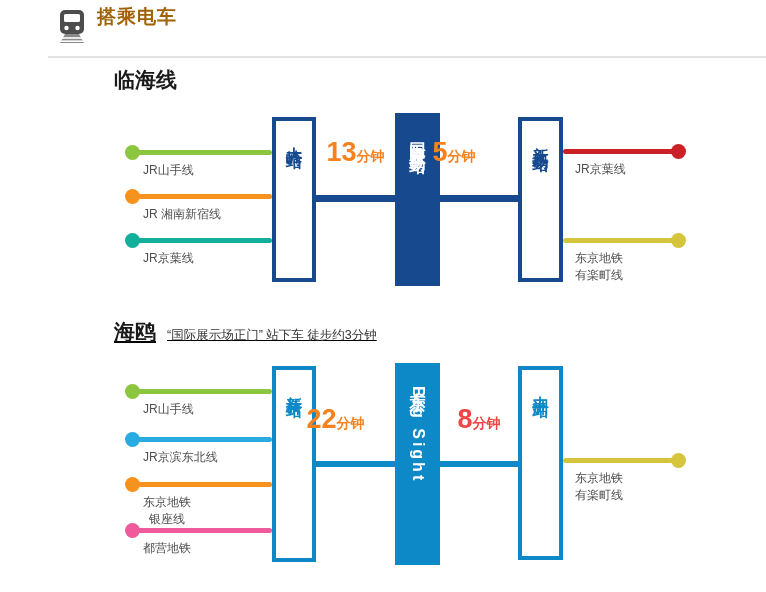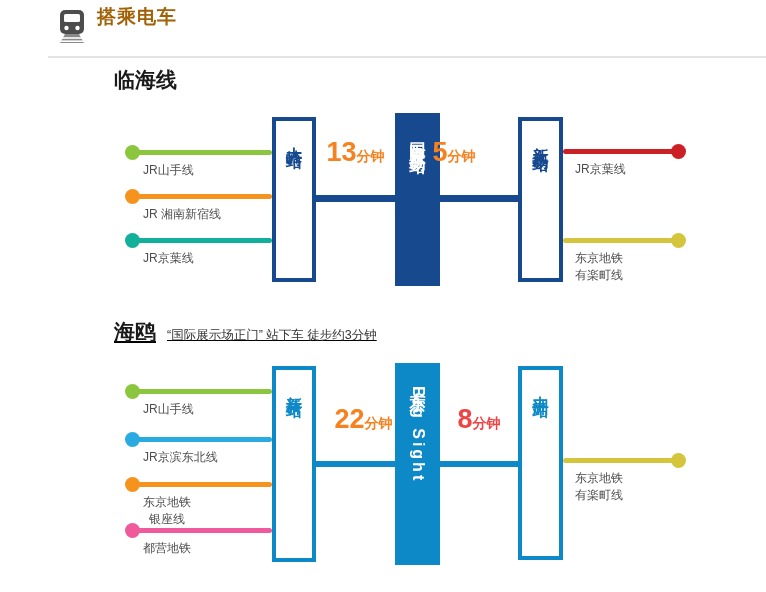--- a/index.html
+++ b/index.html
@@ -38,21 +38,21 @@
   .c1b{left:440px;top:195px;width:78px;height:7px;}
   .c2a{left:316px;top:461px;width:79px;height:6px;}
   .c2b{left:440px;top:461px;width:78px;height:6px;}
 
   
   .dur{position:absolute;text-align:center;white-space:nowrap;}
   .dur .num{font-size:27px;font-weight:bold;}
   .dur .unit{font-size:14px;font-weight:bold;}
   .d1a{left:316px;top:137px;width:79px;}
   .d1b{left:418px;top:137px;width:72px;}
-  .d2a{left:324px;top:404px;width:79px;}
+  .d2a{left:296px;top:404px;width:79px;}
   .d2b{left:440px;top:404px;width:78px;}
 
   
   .f{position:absolute;height:56px;}
   .f .bar{position:absolute;top:5px;height:5px;border-radius:3px;}
   .f .dot{position:absolute;top:0;width:15px;height:15px;border-radius:50%;}
   .f .lbl{position:absolute;top:17px;font-size:12px;color:#4d4d4d;line-height:17px;white-space:nowrap;}
   .fl{left:125px;width:147px;text-align:center;}
   .fl .dot{left:0;}
   .fl .bar{left:7px;right:0;}

